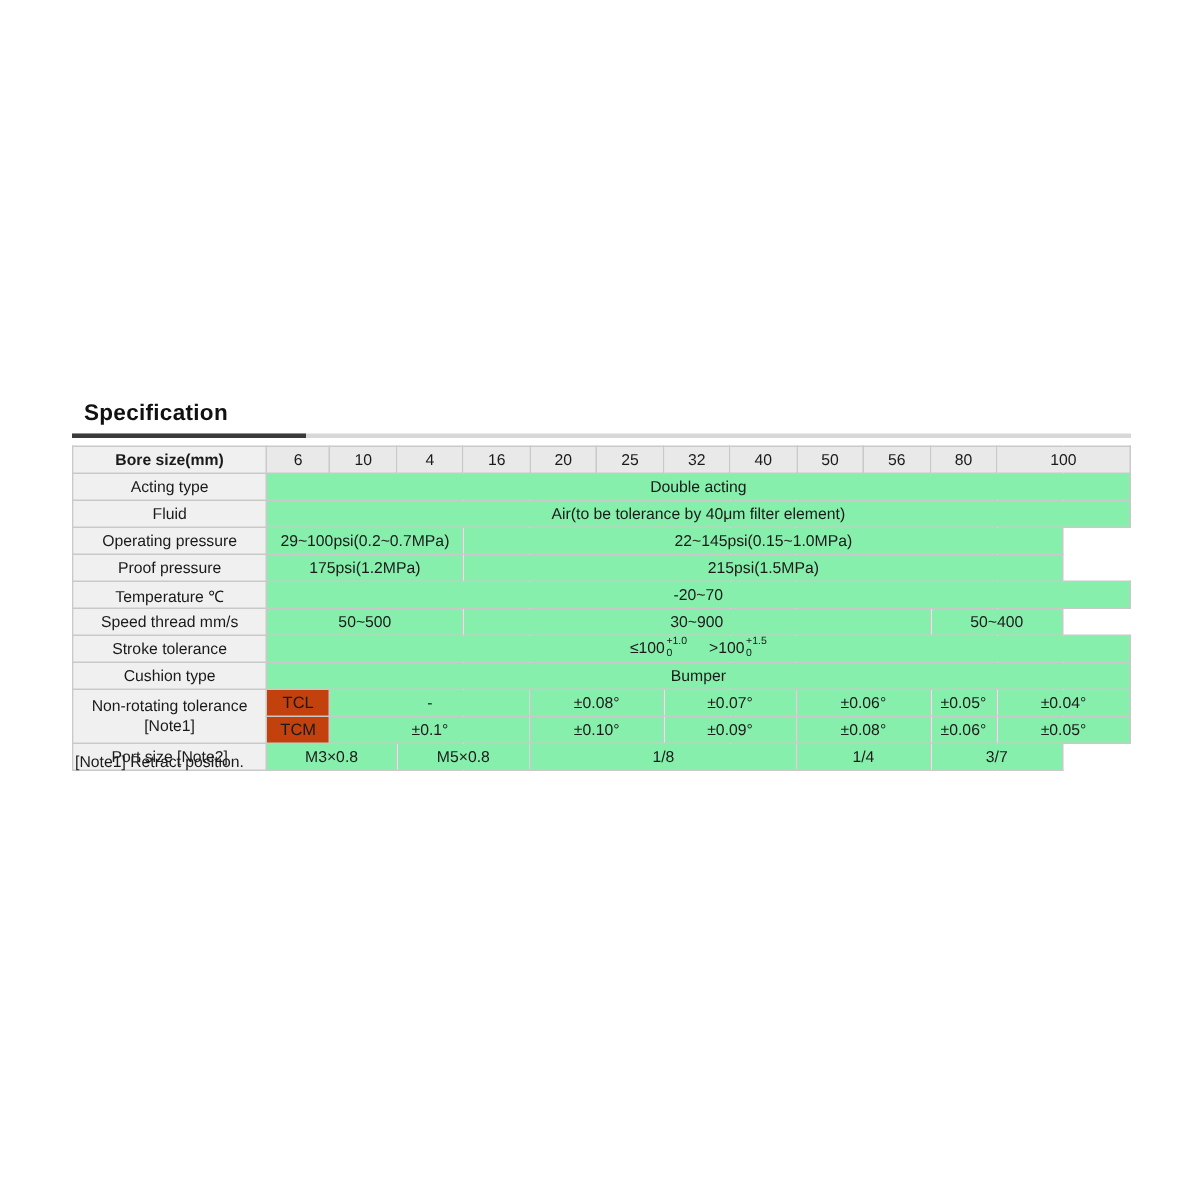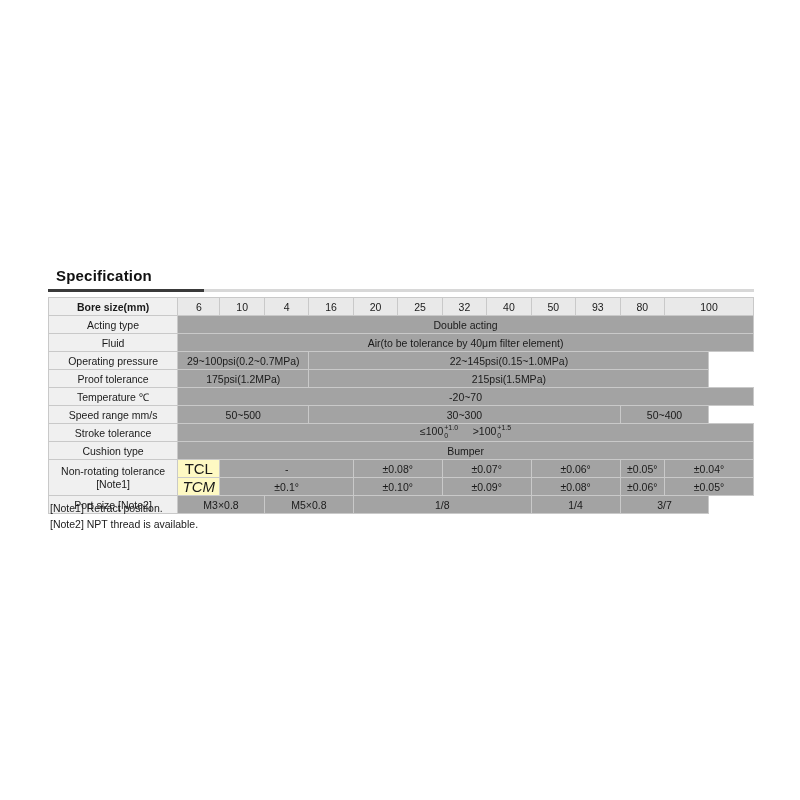--- a/index.html
+++ b/index.html
@@ -83,27 +83,27 @@
     text-align: left;
     padding-left: 7px;
     font-size: 10.5px;
   }
   .rowlbl.two-line {
     line-height: 12.5px;
     white-space: normal;
     margin-top: 35px;
   }
   .sublbl {
-    background: #fef9c3;
+    background: #c2410c;
     text-align: left;
     padding-left: 7px;
-    font-size: 15px;
+    font-size: 11px;
   }
   .val {
-    background: #a3a3a3;
+    background: #86efac;
   }
   .tolstack {
     display: inline-block;
     font-size: 7px;
     line-height: 7.5px;
     text-align: left;
     vertical-align: middle;
     margin-left: 1px;
     position: relative;
     top: -1px;
@@ -156,50 +156,50 @@
             <td class="hdr rowlbl" style="font-weight: bold;">Bore size(mm)</td>
             <td class="hdr">6</td>
             <td class="hdr">10</td>
             <td class="hdr">4</td>
             <td class="hdr">16</td>
             <td class="hdr">20</td>
             <td class="hdr">25</td>
             <td class="hdr">32</td>
             <td class="hdr">40</td>
             <td class="hdr">50</td>
-            <td class="hdr">93</td>
+            <td class="hdr">56</td>
             <td class="hdr">80</td>
             <td class="hdr" colspan="2">100</td>
           </tr>
           <tr>
             <td class="rowlbl">Acting type</td>
             <td class="val" colspan="13">Double acting</td>
           </tr>
           <tr>
             <td class="rowlbl">Fluid</td>
             <td class="val" colspan="13">Air(to be tolerance by 40μm filter element)</td>
           </tr>
           <tr>
             <td class="rowlbl">Operating pressure</td>
             <td class="val" colspan="3">29~100psi(0.2~0.7MPa)</td>
             <td class="val" colspan="9">22~145psi(0.15~1.0MPa)</td>
           </tr>
           <tr>
-            <td class="rowlbl">Proof tolerance</td>
+            <td class="rowlbl">Proof pressure</td>
             <td class="val" colspan="3">175psi(1.2MPa)</td>
             <td class="val" colspan="9">215psi(1.5MPa)</td>
           </tr>
           <tr>
             <td class="rowlbl">Temperature  ℃</td>
             <td class="val" colspan="13">-20~70</td>
           </tr>
           <tr>
-            <td class="rowlbl">Speed range  mm/s</td>
+            <td class="rowlbl">Speed thread  mm/s</td>
             <td class="val" colspan="3">50~500</td>
-            <td class="val" colspan="7">30~300</td>
+            <td class="val" colspan="7">30~900</td>
             <td class="val" colspan="2">50~400</td>
           </tr>
           <tr>
             <td class="rowlbl">Stroke tolerance</td>
             <td class="val" colspan="13">≤100<span class="tolstack">+1.0<br>0</span>&nbsp;&nbsp;&nbsp;&nbsp;&nbsp;&gt;100<span class="tolstack">+1.5<br>0</span></td>
           </tr>
           <tr>
             <td class="rowlbl">Cushion type</td>
             <td class="val" colspan="13">Bumper</td>
           </tr>
@@ -207,21 +207,21 @@
             <td class="rowlbl two-line" rowspan="2" style="width: 84px;">Non-rotating tolerance<br>[Note1]</td>
             <td class="sublbl" style="width: 36px;">TCL</td>
             <td class="val" colspan="3">-</td>
             <td class="val" colspan="2">±0.08°</td>
             <td class="val" colspan="2">±0.07°</td>
             <td class="val" colspan="2">±0.06°</td>
             <td class="val" colspan="1">±0.05°</td>
             <td class="val" colspan="2">±0.04°</td>
           </tr>
           <tr>
-            <td class="sublbl" style="width: 36px; font-style: italic;">TCM</td>
+            <td class="sublbl" style="width: 36px;">TCM</td>
             <td class="val" colspan="3">±0.1°</td>
             <td class="val" colspan="2">±0.10°</td>
             <td class="val" colspan="2">±0.09°</td>
             <td class="val" colspan="2">±0.08°</td>
             <td class="val" colspan="1">±0.06°</td>
             <td class="val" colspan="2">±0.05°</td>
           </tr>
           <tr>
             <td class="rowlbl">Port size [Note2]</td>
             <td class="val" colspan="2">M3×0.8</td>
@@ -229,16 +229,15 @@
             <td class="val" colspan="4">1/8</td>
             <td class="val" colspan="2">1/4</td>
             <td class="val" colspan="2">3/7</td>
           </tr>
         </tbody>
     </table>
   </div>
 
   <div class="notes">
     <div class="note-line">[Note1] Retract position.</div>
-    <div class="note-line">[Note2] NPT thread is available.</div>
   </div>
 
 </div>
 
 </body></html>

